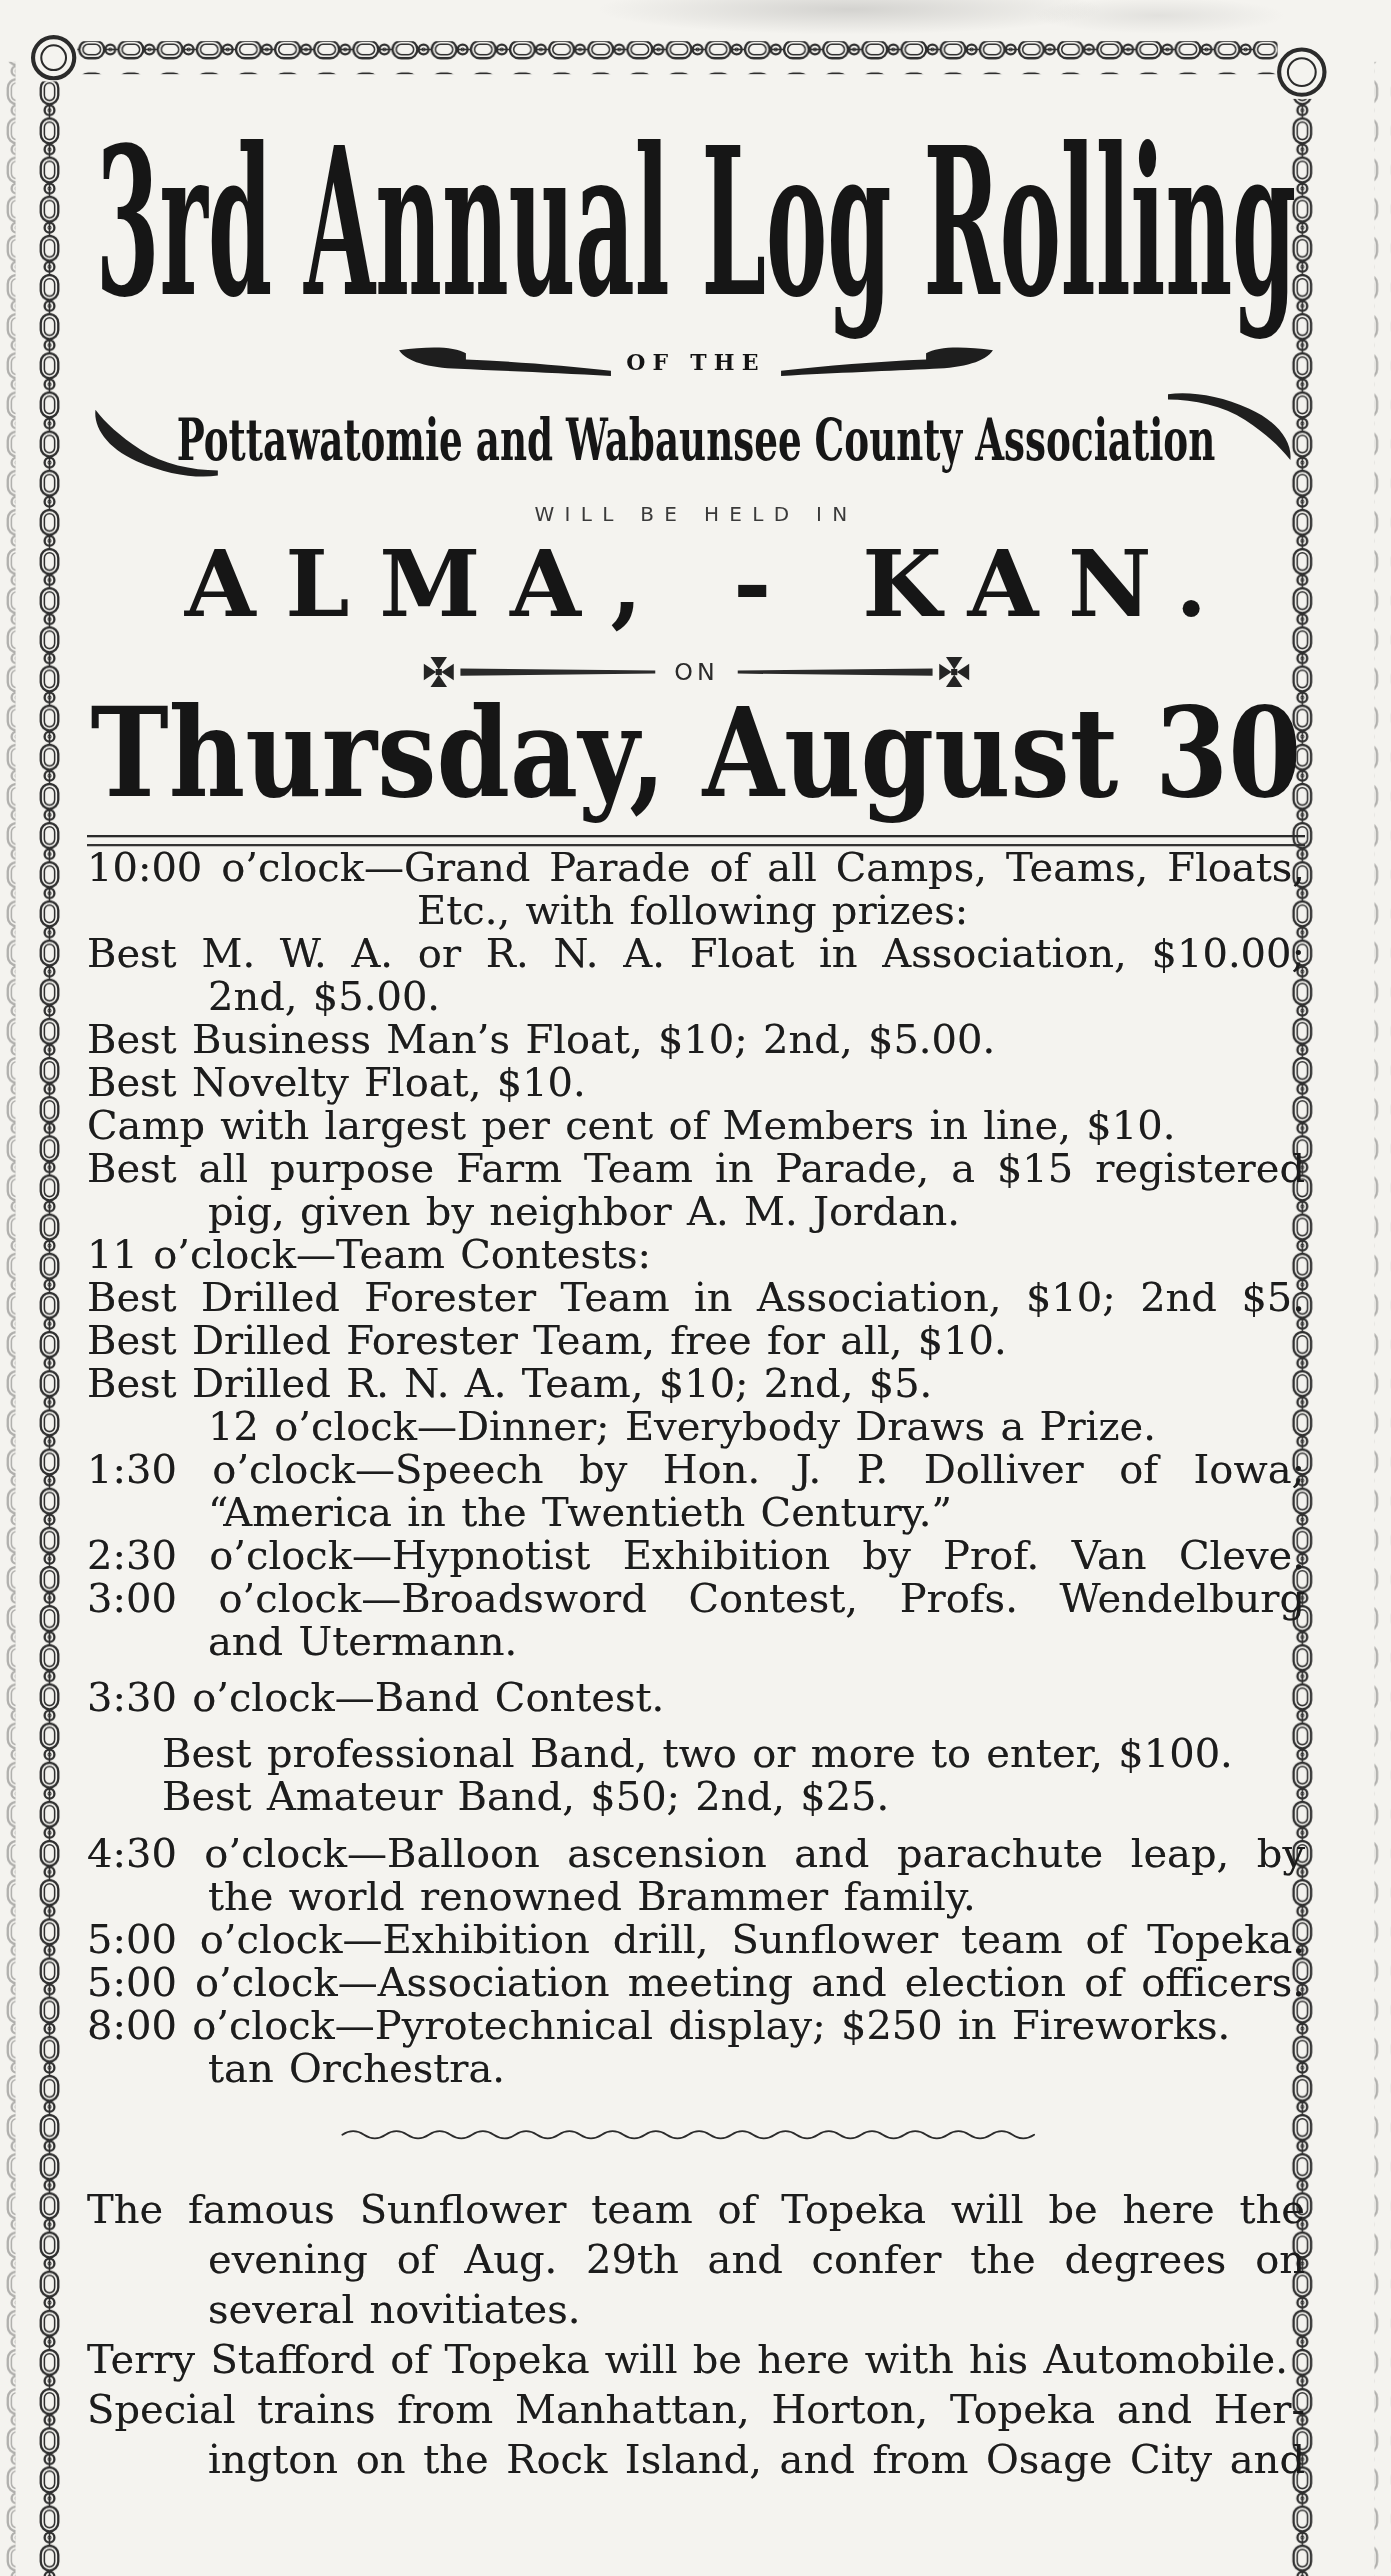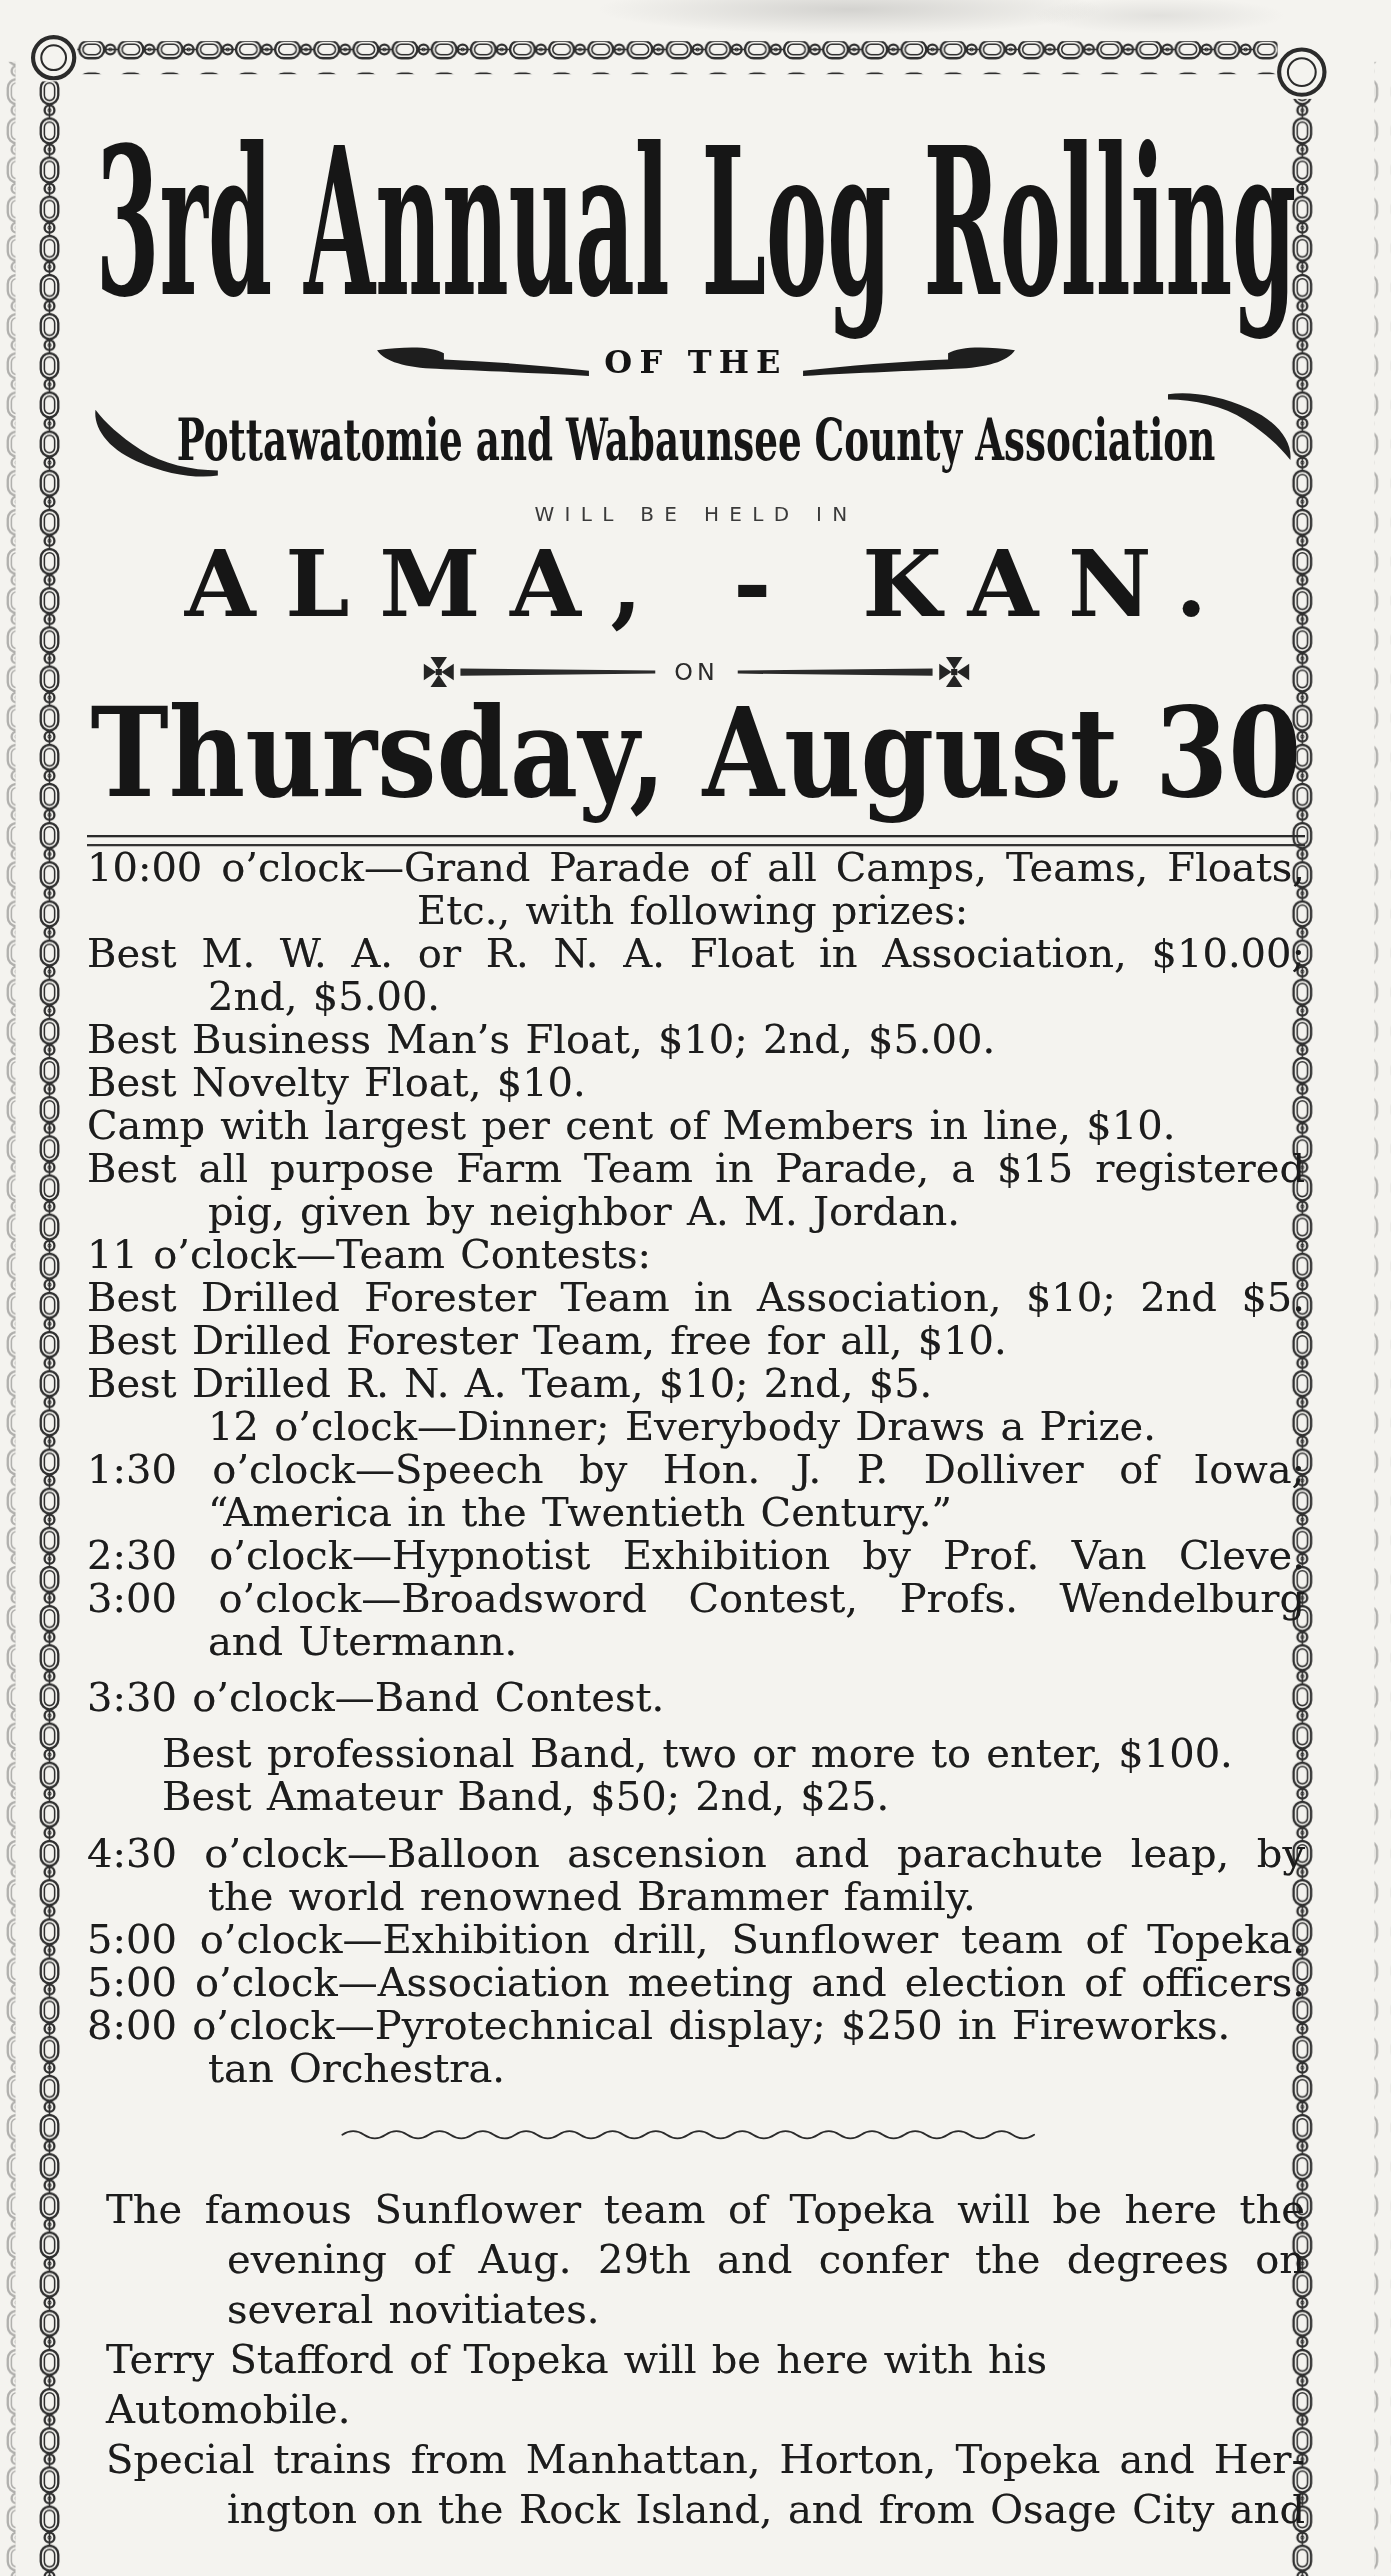--- a/index.html
+++ b/index.html
@@ -12,34 +12,34 @@
       radial-gradient(ellipse 180px 26px at 1159px 15.5px, rgba(120,120,120,.15), transparent 70%),
       radial-gradient(ellipse 258px 46px at 62px 2880px, rgba(110,110,110,.12), transparent 70%),
       linear-gradient(#f4f3ef,#f4f3ef);
     color:#1d1d1d;}
   .chain-border{position:absolute;left:0;top:0;}
   .content{position:absolute;left:87px;top:0;width:1218px;}
   .svgblock{display:block;margin:0 auto;}
   .svgtxt{font-family:"DejaVu Serif","Liberation Serif",serif;font-weight:bold;fill:#161616;}
   .title-svg{margin-top:108px;}
   .ofthe-row{margin-top:0;height:43px;display:flex;align-items:center;justify-content:center;gap:13.4px;}
-  .ofthe-label{font-size:32px;font-weight:bold;letter-spacing:7.2px;color:#141414;white-space:nowrap;}
+  .ofthe-label{font-size:22px;font-weight:bold;letter-spacing:7.2px;color:#141414;white-space:nowrap;}
   .held-in{margin-top:10.3px;text-align:center;font-size:20px;letter-spacing:10.3px;color:#3a3a3a;
            font-family:"DejaVu Sans","Liberation Sans",sans-serif;}
   .alma-svg{margin-top:5.2px;}
   .on-svg{margin-top:0;}
   .thursday-svg{margin-top:0;}
   .rules{margin-top:9.3px;}
   .rule1{height:2.1px;background:#2a2a2a;box-shadow:0 1px 0.5px rgba(60,60,60,.35);}
   .rule2{height:1.5px;background:#333;margin-top:7.2px;box-shadow:0 1px 0.5px rgba(70,70,70,.3);}
   .schedule{}
   .notes{margin-top:41px;}
   .line{font-size:40px;line-height:43px;color:#1c1c1c;word-spacing:2.6px;
         text-shadow:0 0 0.5px rgba(25,25,25,.45);}
-  .notes .line{line-height:50px;margin-left:19px;}
+  .notes .line{line-height:50px;}
   .just{text-align:justify;text-align-last:justify;}
   .ind-1{padding-left:75px;}
   .ind-2{padding-left:121px;}
   .ind-3{padding-left:330px;}
   .gap{margin-top:13.4px;}
   .wave-wrap{margin:36px auto 0;width:711px;height:17.5px;display:block;}
 </style>
 </head>
 <body>
 

